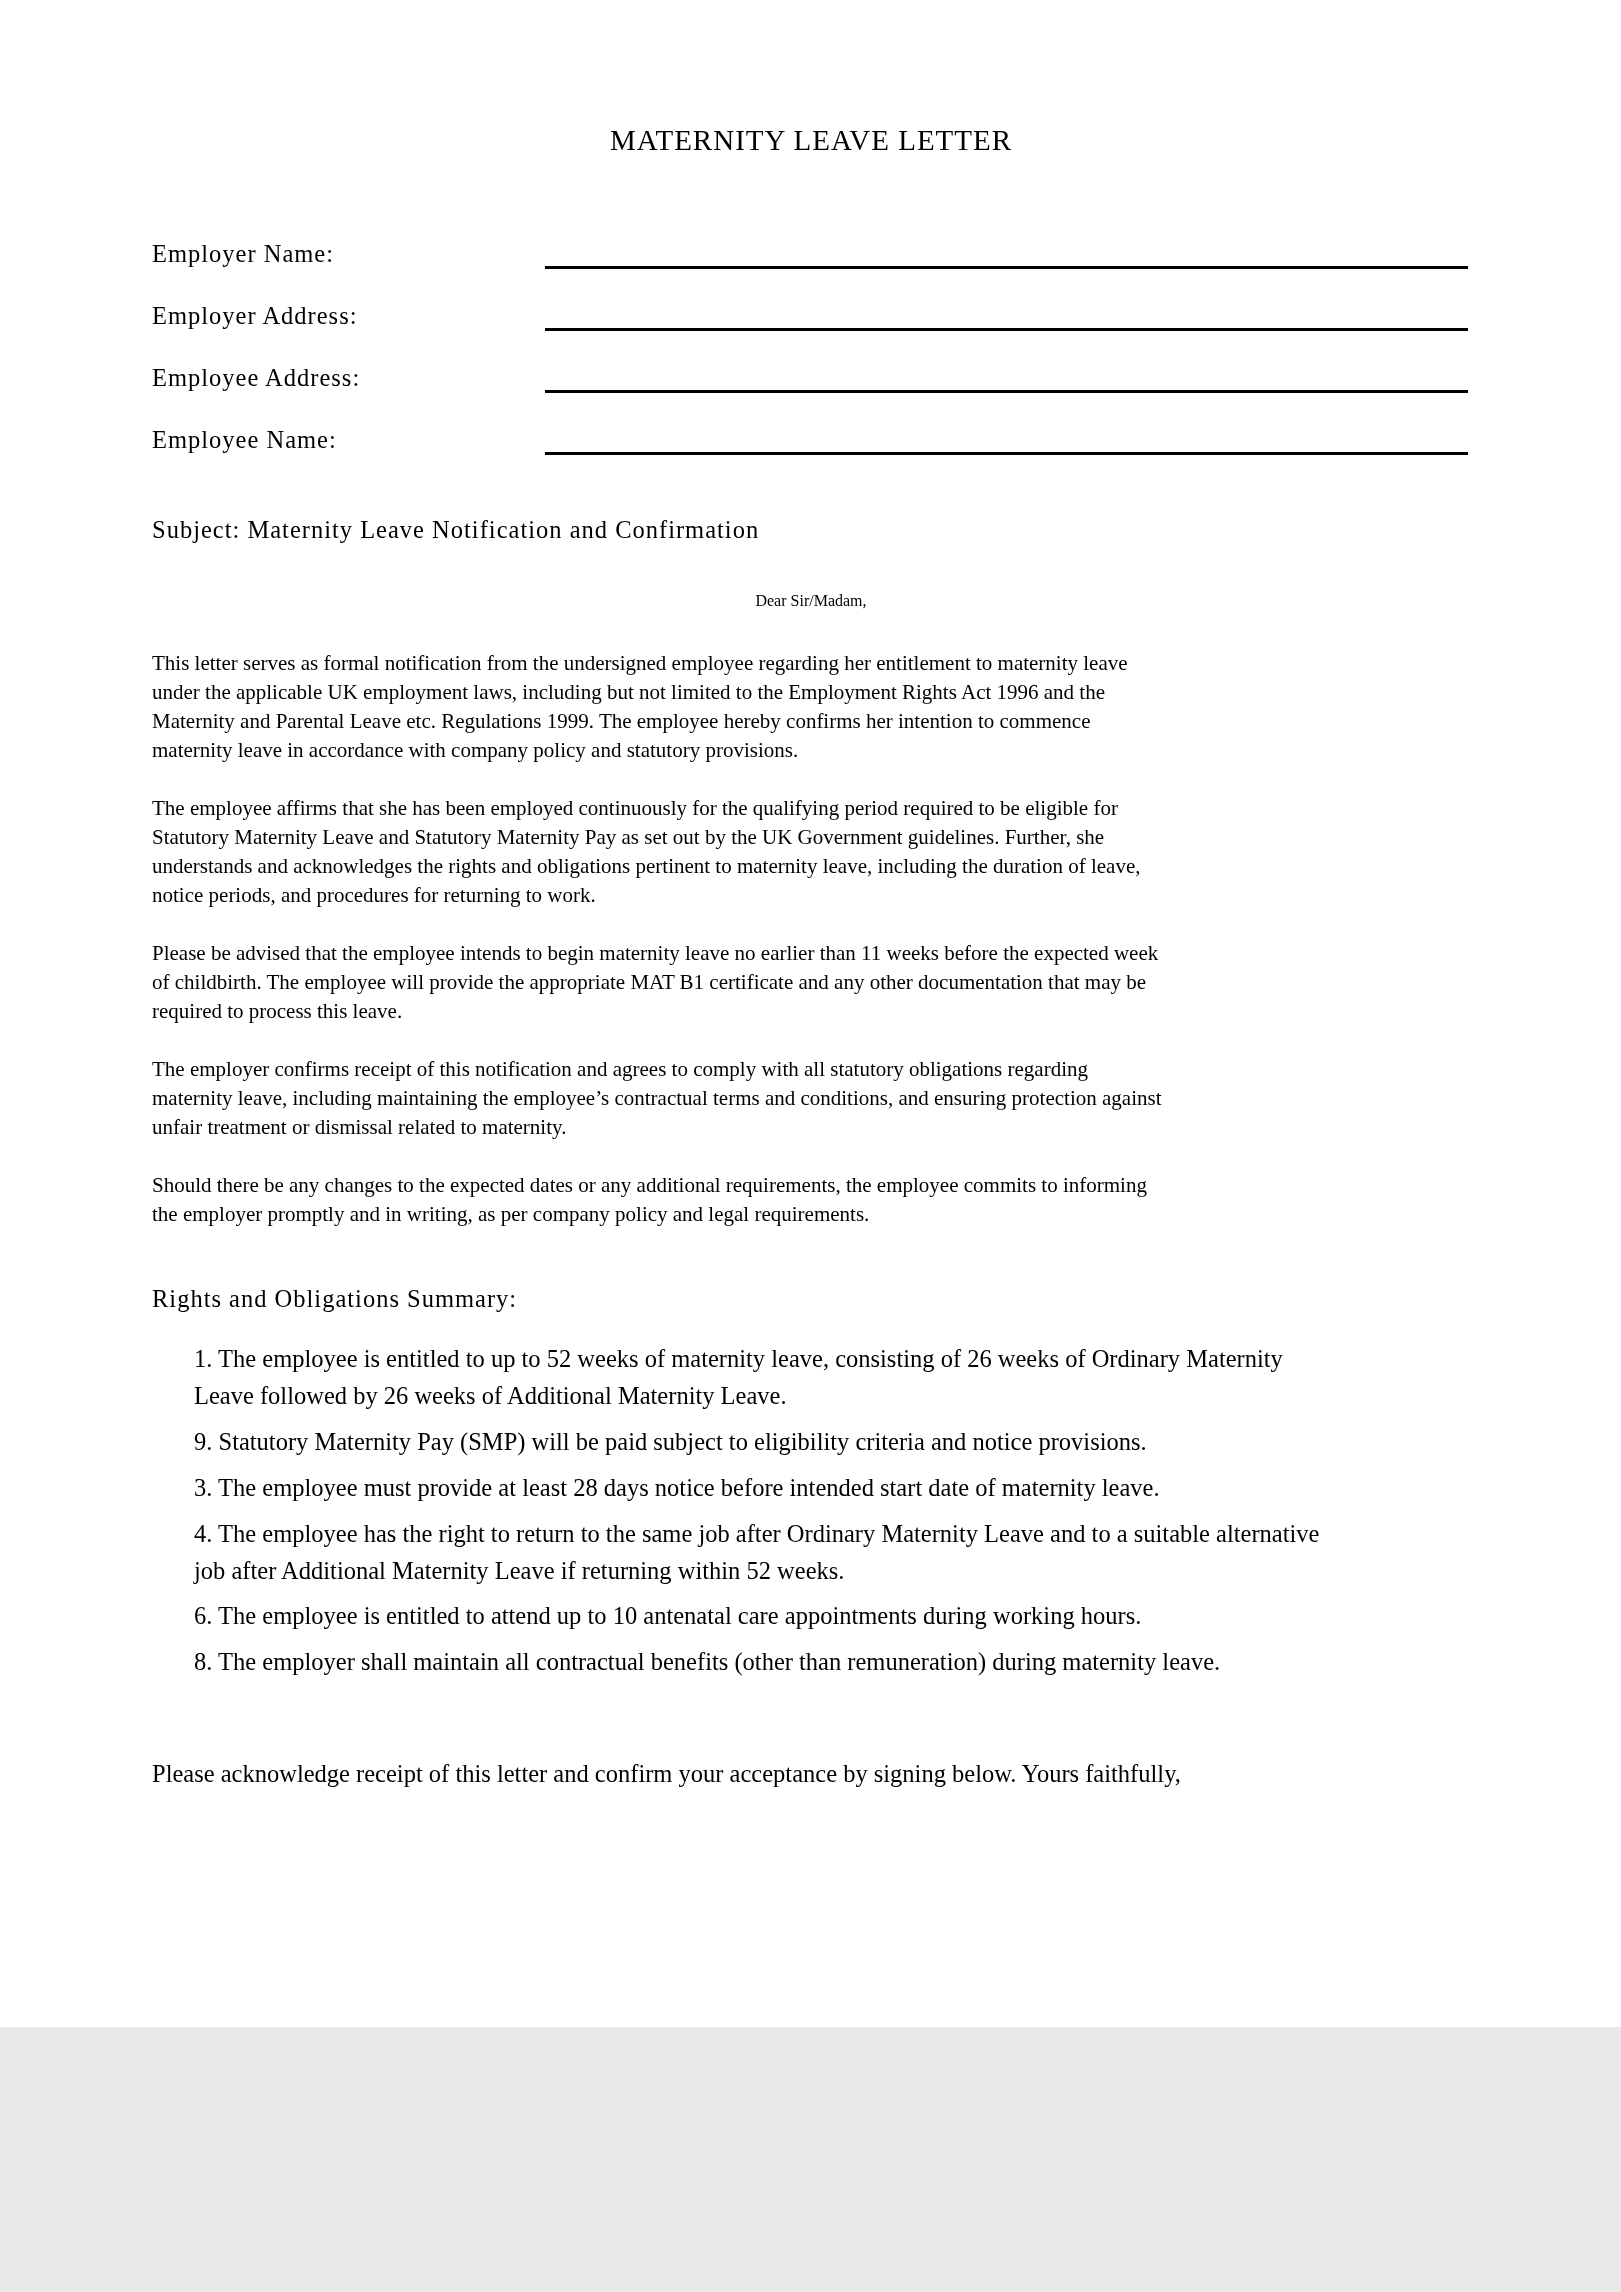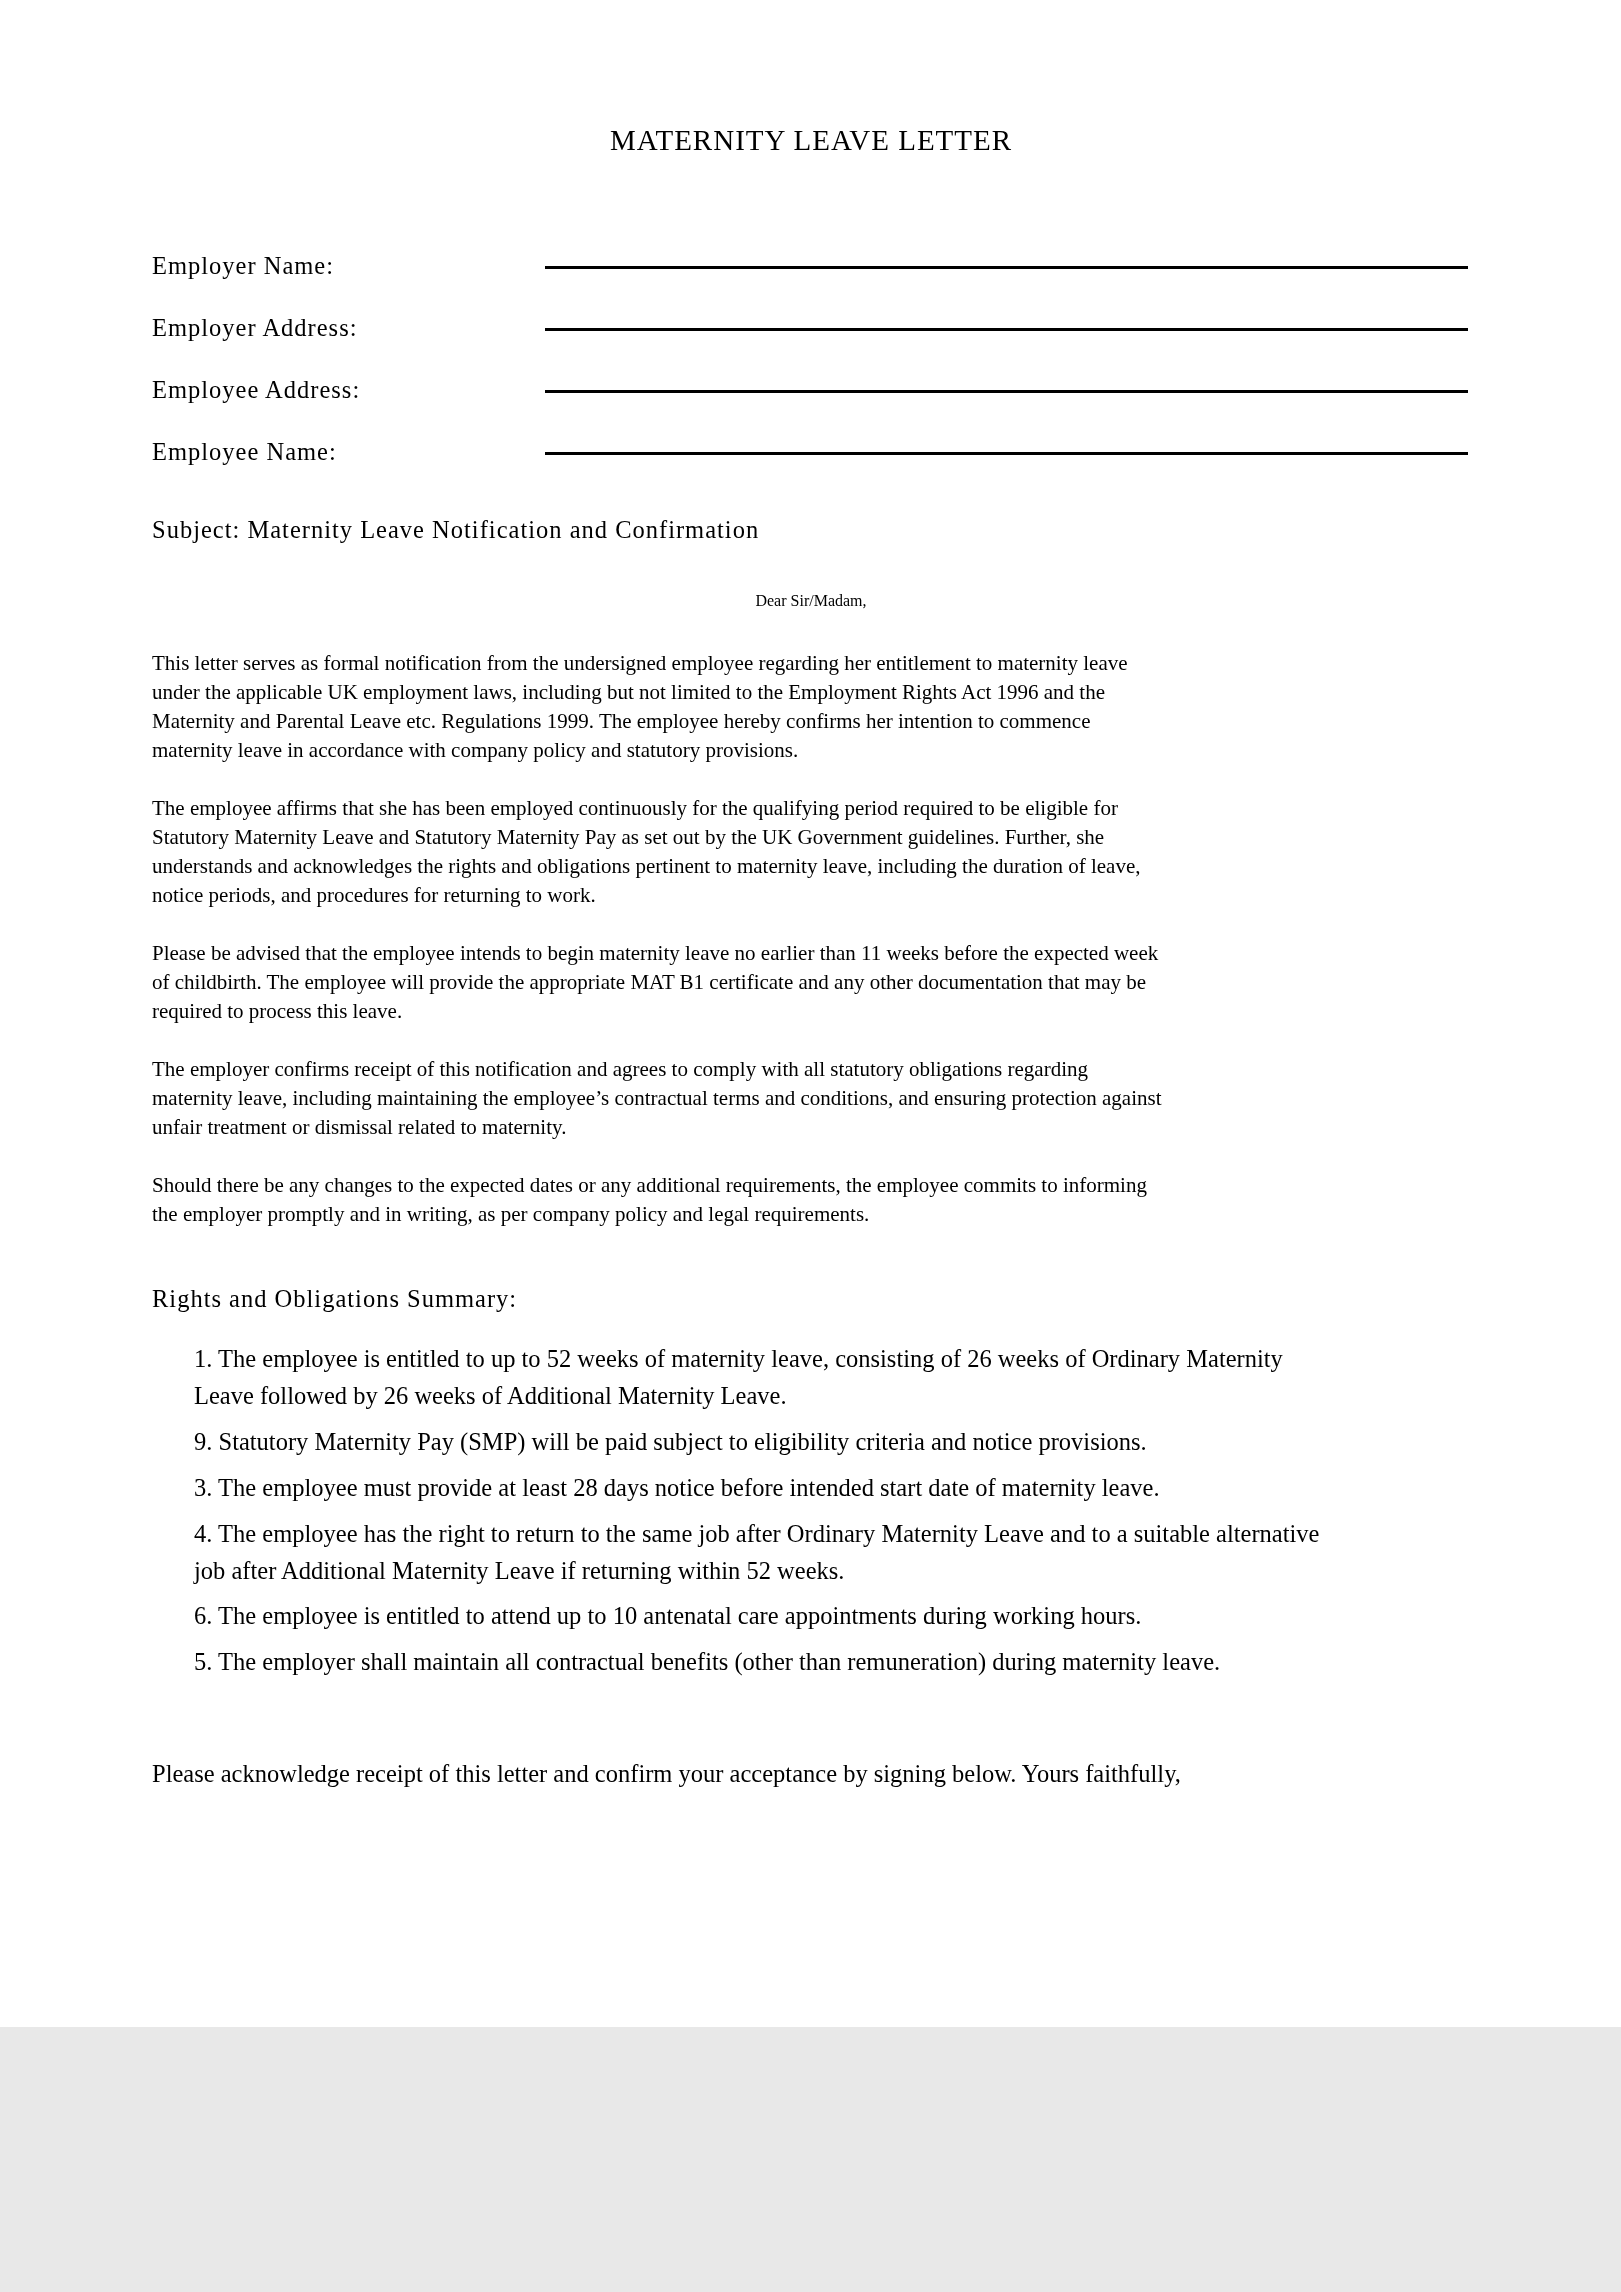--- a/index.html
+++ b/index.html
@@ -32,21 +32,21 @@
   .fields {
     margin-top: 78px;
   }
   .field-row {
     position: relative;
     height: 62px;
   }
   .field-label {
     position: absolute;
     left: 0;
-    top: 16px;
+    top: 4px;
     font-size: 24.5px;
     letter-spacing: 1px;
     line-height: 27.4px;
     white-space: nowrap;
   }
   .field-line {
     position: absolute;
     left: 393px;
     right: 2px;
     top: 30px;
@@ -158,21 +158,21 @@
     <h2 class="summary-heading">Rights and Obligations Summary:</h2>
 
     <div class="rights-list">
       <p class="list-item">1. The employee is entitled to up to 52 weeks of maternity leave, consisting of 26 weeks of Ordinary Maternity
 Leave followed by 26 weeks of Additional Maternity Leave.</p>
       <p class="list-item">9. Statutory Maternity Pay (SMP) will be paid subject to eligibility criteria and notice provisions.</p>
       <p class="list-item">3. The employee must provide at least 28 days notice before intended start date of maternity leave.</p>
       <p class="list-item">4. The employee has the right to return to the same job after Ordinary Maternity Leave and to a suitable alternative
 job after Additional Maternity Leave if returning within 52 weeks.</p>
       <p class="list-item">6. The employee is entitled to attend up to 10 antenatal care appointments during working hours.</p>
-      <p class="list-item">5. The employer shall maintain all contractual benefits (other than remuneration) during maternity leave.</p>
+      <p class="list-item">8. The employer shall maintain all contractual benefits (other than remuneration) during maternity leave.</p>
     </div>
 
     <p class="closing">Please acknowledge receipt of this letter and confirm your acceptance by signing below. Yours faithfully,</p>
 
   </div>
 
   <span class="sig sig-employee">Employee Signature</span>
   <span class="sig sig-employer">Employer Signature</span>
 </div>
 

